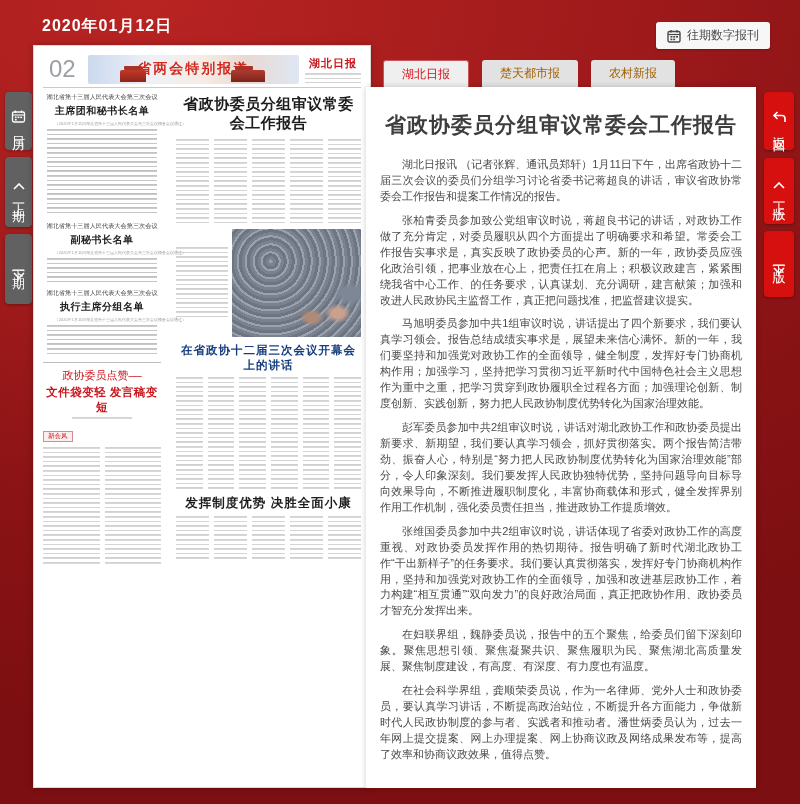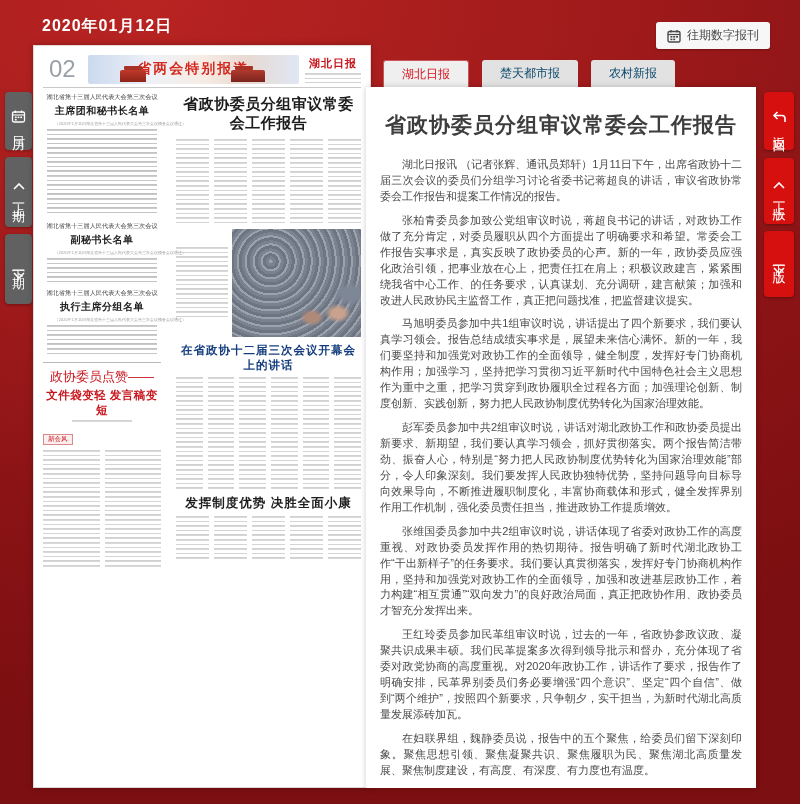--- a/index.html
+++ b/index.html
@@ -15,21 +15,21 @@
   .archive-btn {
     position:absolute; right:30px; top:22px; height:27px;
     background:#f7f7f7; border-radius:3px; color:#4a4a4a; font-size:12px;
     display:flex; align-items:center; gap:6px; padding:0 11px; cursor:pointer;
     box-shadow:0 1px 2px rgba(0,0,0,.25);
   }
   .archive-btn svg { display:block; }
   
   .tabs { position:absolute; left:383px; top:60px; display:flex; gap:13px; height:27px; }
   .tab {
-    background:#e2e2e2; color:#0c4a6e; font-size:12px; padding:0 18px;
+    background:#e2e2e2; color:#a16207; font-size:12px; padding:0 18px;
     display:flex; align-items:center; border-radius:3px 3px 0 0; cursor:pointer; white-space:nowrap;
   }
   .tab.active { background:#efefef; color:#d5121c; border:1px solid #c9565a; border-bottom:none; }
   
   .side-btn {
     position:absolute; border-radius:4px; color:#fff; display:flex; flex-direction:column;
     align-items:center; justify-content:center; gap:3px; cursor:pointer;
     box-shadow:0 1px 3px rgba(0,0,0,.3);
   }
   .side-btn .vtext { writing-mode:vertical-rl; text-orientation:upright; font-size:13px; letter-spacing:3px; line-height:1; }
@@ -67,21 +67,21 @@
   .sec { text-align:center; margin-bottom:7px; }
   .sec .meet { font-size:6.5px; color:#444; transform:scale(.95); white-space:nowrap; }
   .sec .ltitle { font-size:10px; font-weight:bold; color:#222; margin:2px 0; letter-spacing:.5px; }
   .sec .note { font-size:5px; color:#9a9a9a; white-space:nowrap; transform:scale(.8); }
   .ft { background:repeating-linear-gradient(to bottom,#bfbfbf 0,#cdcdcd 1.6px,transparent 1.6px,transparent 4.6px); }
   .ft.light { opacity:.75; }
   .mini-cols { display:flex; gap:5px; }
   .mini-cols > div { flex:1; }
   .names { margin:3px 4px 0; }
   .praise { text-align:center; border-top:1px solid #bbb; padding-top:5px; }
-  .praise .kick { color:#c8161d; font-size:13px; }
+  .praise .kick { color:#c8161d; font-size:11px;font-family:Liberation Mono, monospace; }
   .praise .ptitle { color:#c8161d; font-size:11.5px; font-weight:bold; margin:2px 0; letter-spacing:.5px; }
   .praise .byline { font-size:4.5px; color:#999; }
   .tag { display:inline-block; color:#c8161d; border:1px solid #d98b8b; font-size:6.5px; padding:0 4px; margin:3px 0; background:#fbeeee; }
   .headline { font-size:15px; font-weight:bold; color:#1c1c1c; text-align:center; letter-spacing:.5px; margin:2px 0 6px; }
   .photo-row { display:flex; gap:4px; margin:4px 0; }
   .photo-cap { width:52px; }
   .photo {
     flex:1; height:108px; border-radius:1px;
     background:
       radial-gradient(22px 16px at 82% 78%, #c9a18c 0 28%, transparent 60%),
@@ -266,17 +266,16 @@
 </div>
 
 <div class="article-panel">
   <div class="a-title">省政协委员分组审议常委会工作报告</div>
   <div class="a-body">
     <p>湖北日报讯 （记者张辉、通讯员郑轩）1月11日下午，出席省政协十二届三次会议的委员们分组学习讨论省委书记蒋超良的讲话，审议省政协常委会工作报告和提案工作情况的报告。</p>
     <p>张柏青委员参加致公党组审议时说，蒋超良书记的讲话，对政协工作做了充分肯定，对委员履职从四个方面提出了明确要求和希望。常委会工作报告实事求是，真实反映了政协委员的心声。新的一年，政协委员应强化政治引领，把事业放在心上，把责任扛在肩上；积极议政建言，紧紧围绕我省中心工作、的任务要求，认真谋划、充分调研，建言献策；加强和改进人民政协民主监督工作，真正把问题找准，把监督建议提实。</p>
     <p>马旭明委员参加中共1组审议时说，讲话提出了四个新要求，我们要认真学习领会。报告总结成绩实事求是，展望未来信心满怀。新的一年，我们要坚持和加强党对政协工作的全面领导，健全制度，发挥好专门协商机构作用；加强学习，坚持把学习贯彻习近平新时代中国特色社会主义思想作为重中之重，把学习贯穿到政协履职全过程各方面；加强理论创新、制度创新、实践创新，努力把人民政协制度优势转化为国家治理效能。</p>
     <p>彭军委员参加中共2组审议时说，讲话对湖北政协工作和政协委员提出新要求、新期望，我们要认真学习领会，抓好贯彻落实。两个报告简洁带劲、振奋人心，特别是“努力把人民政协制度优势转化为国家治理效能”部分，令人印象深刻。我们要发挥人民政协独特优势，坚持问题导向目标导向效果导向，不断推进履职制度化，丰富协商载体和形式，健全发挥界别作用工作机制，强化委员责任担当，推进政协工作提质增效。</p>
     <p>张维国委员参加中共2组审议时说，讲话体现了省委对政协工作的高度重视、对政协委员发挥作用的热切期待。报告明确了新时代湖北政协工作“干出新样子”的任务要求。我们要认真贯彻落实，发挥好专门协商机构作用，坚持和加强党对政协工作的全面领导，加强和改进基层政协工作，着力构建“相互贯通”“双向发力”的良好政治局面，真正把政协作用、政协委员才智充分发挥出来。</p>
-    <p>王红玲委员参加民革组审议时说，过去的一年，省政协参政议政、凝聚共识成果丰硕。我们民革提案多次得到领导批示和督办，充分体现了省委对政党协商的高度重视。对2020年政协工作，讲话作了要求，报告作了明确安排，民革界别委员们务必要增强“四个意识”、坚定“四个自信”、做到“两个维护”，按照四个新要求，只争朝夕，实干担当，为新时代湖北高质量发展添砖加瓦。</p>
     <p>在妇联界组，魏静委员说，报告中的五个聚焦，给委员们留下深刻印象。聚焦思想引领、聚焦凝聚共识、聚焦履职为民、聚焦湖北高质量发展、聚焦制度建设，有高度、有深度、有力度也有温度。</p>
     <p>在社会科学界组，龚顺荣委员说，作为一名律师、党外人士和政协委员，要认真学习讲话，不断提高政治站位，不断提升各方面能力，争做新时代人民政协制度的参与者、实践者和推动者。潘世炳委员认为，过去一年网上提交提案、网上办理提案、网上协商议政及网络成果发布等，提高了效率和协商议政效果，值得点赞。</p>
   </div>
 </div>
 
 </body></html>

